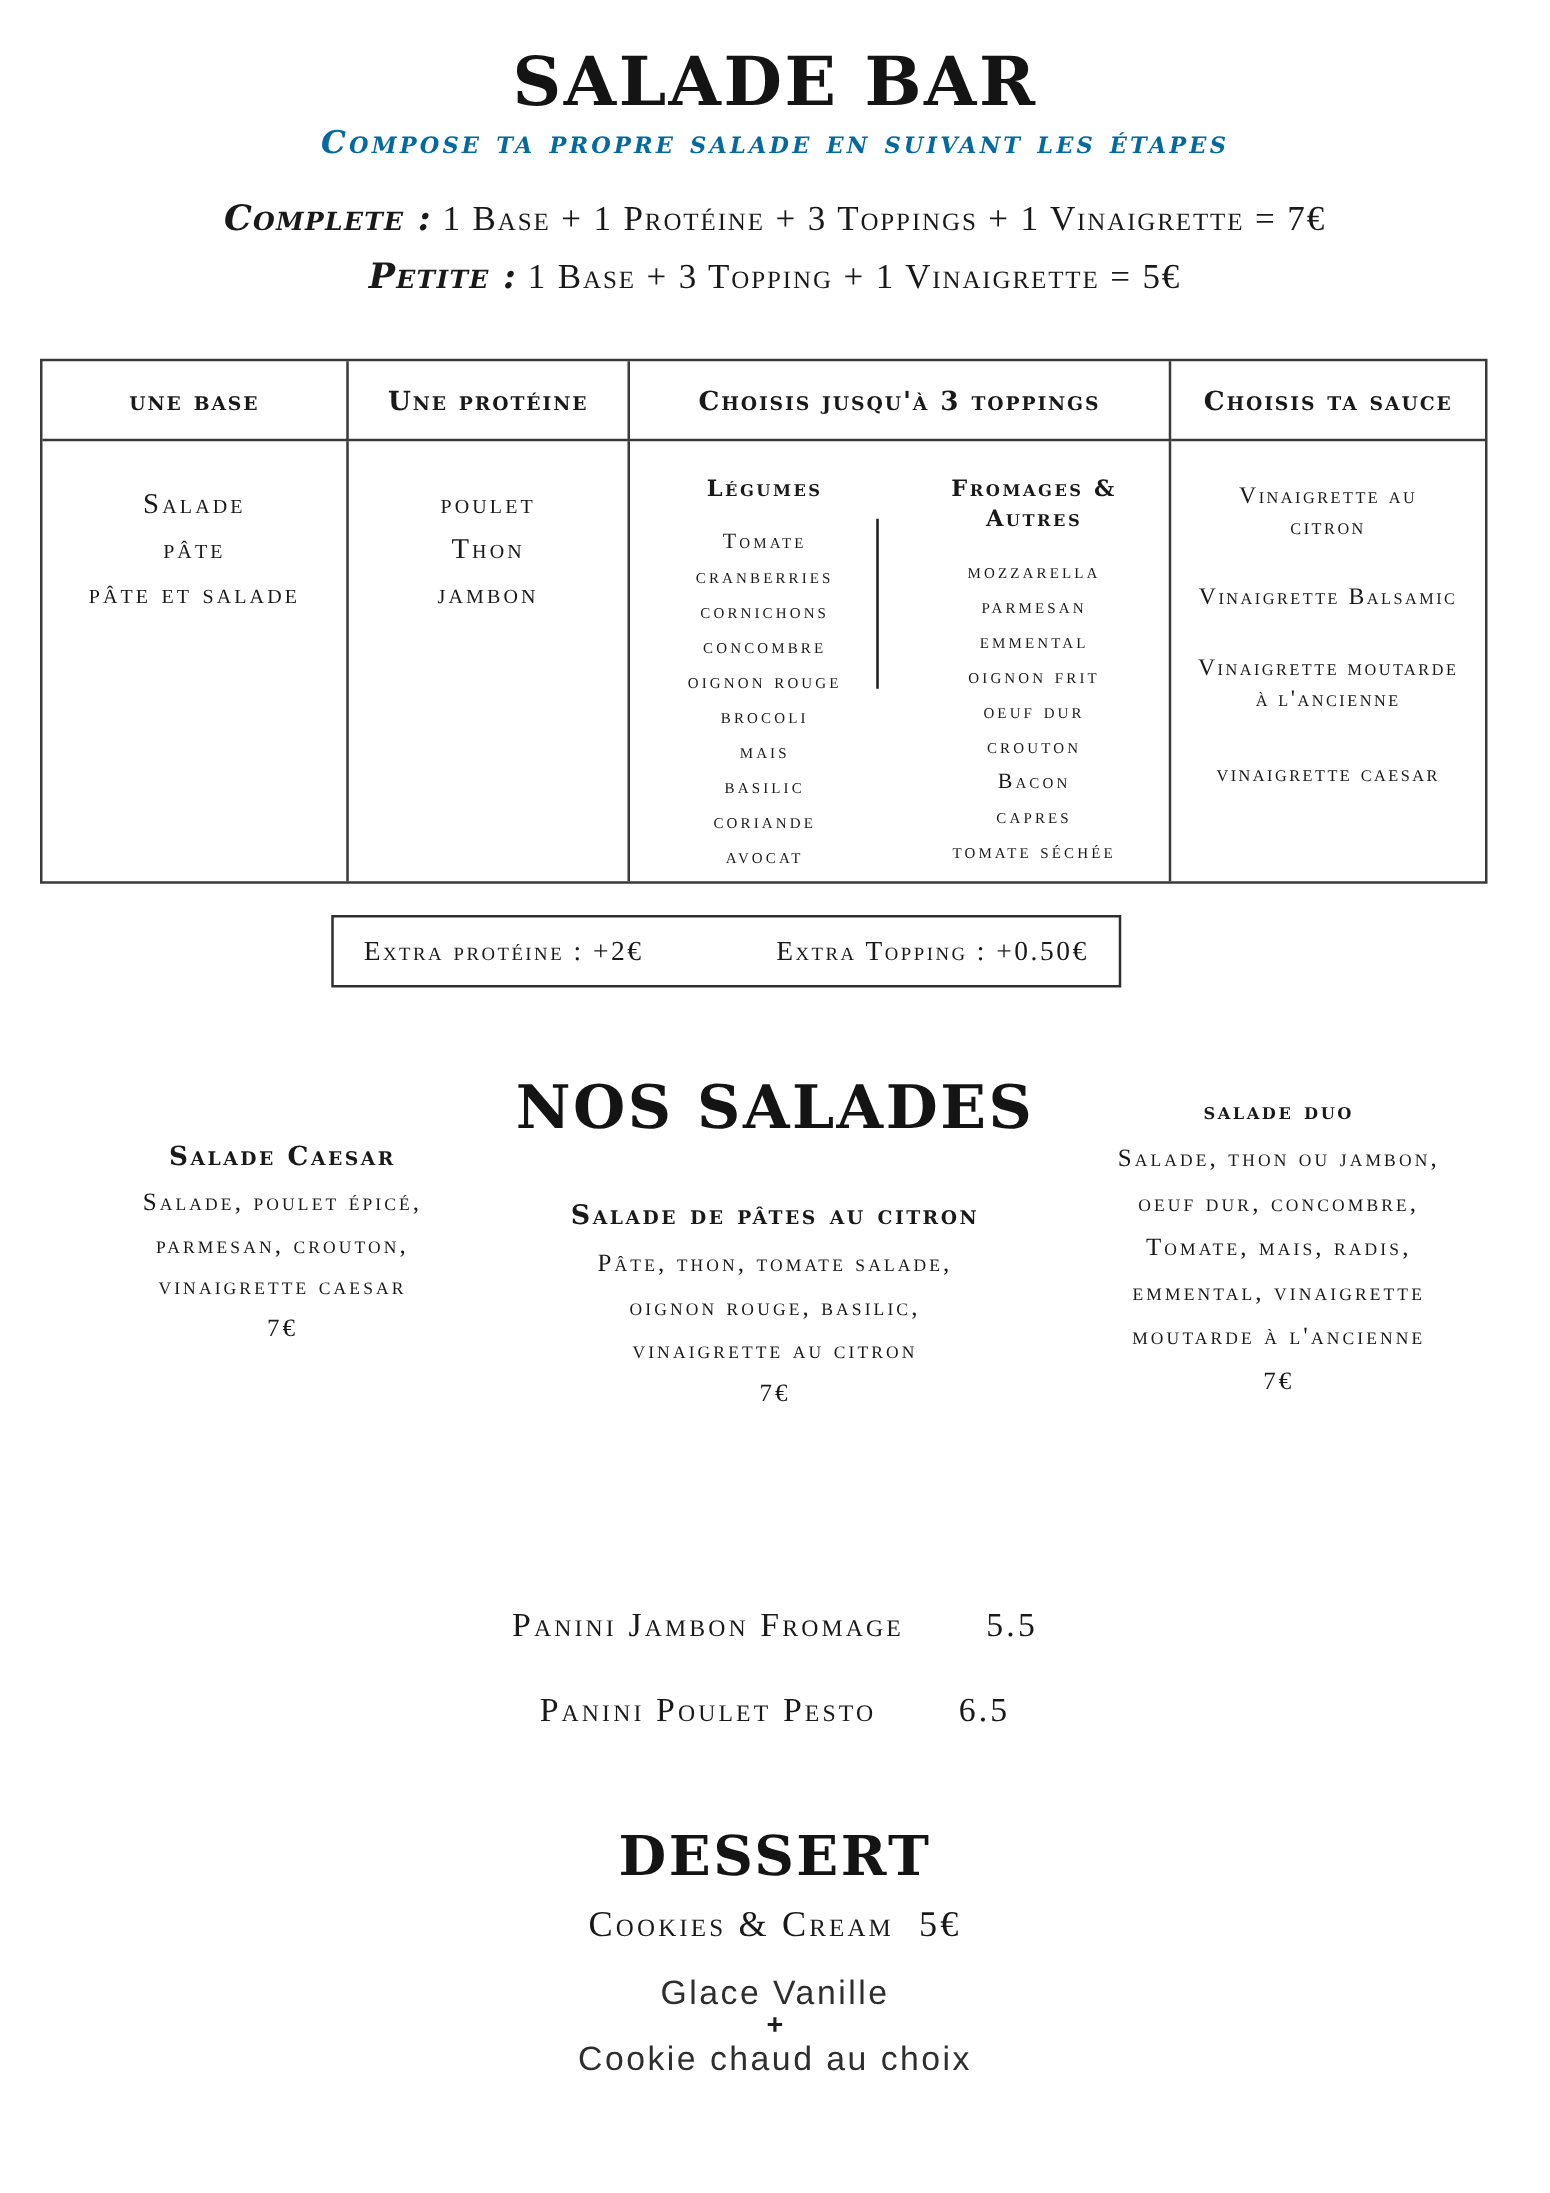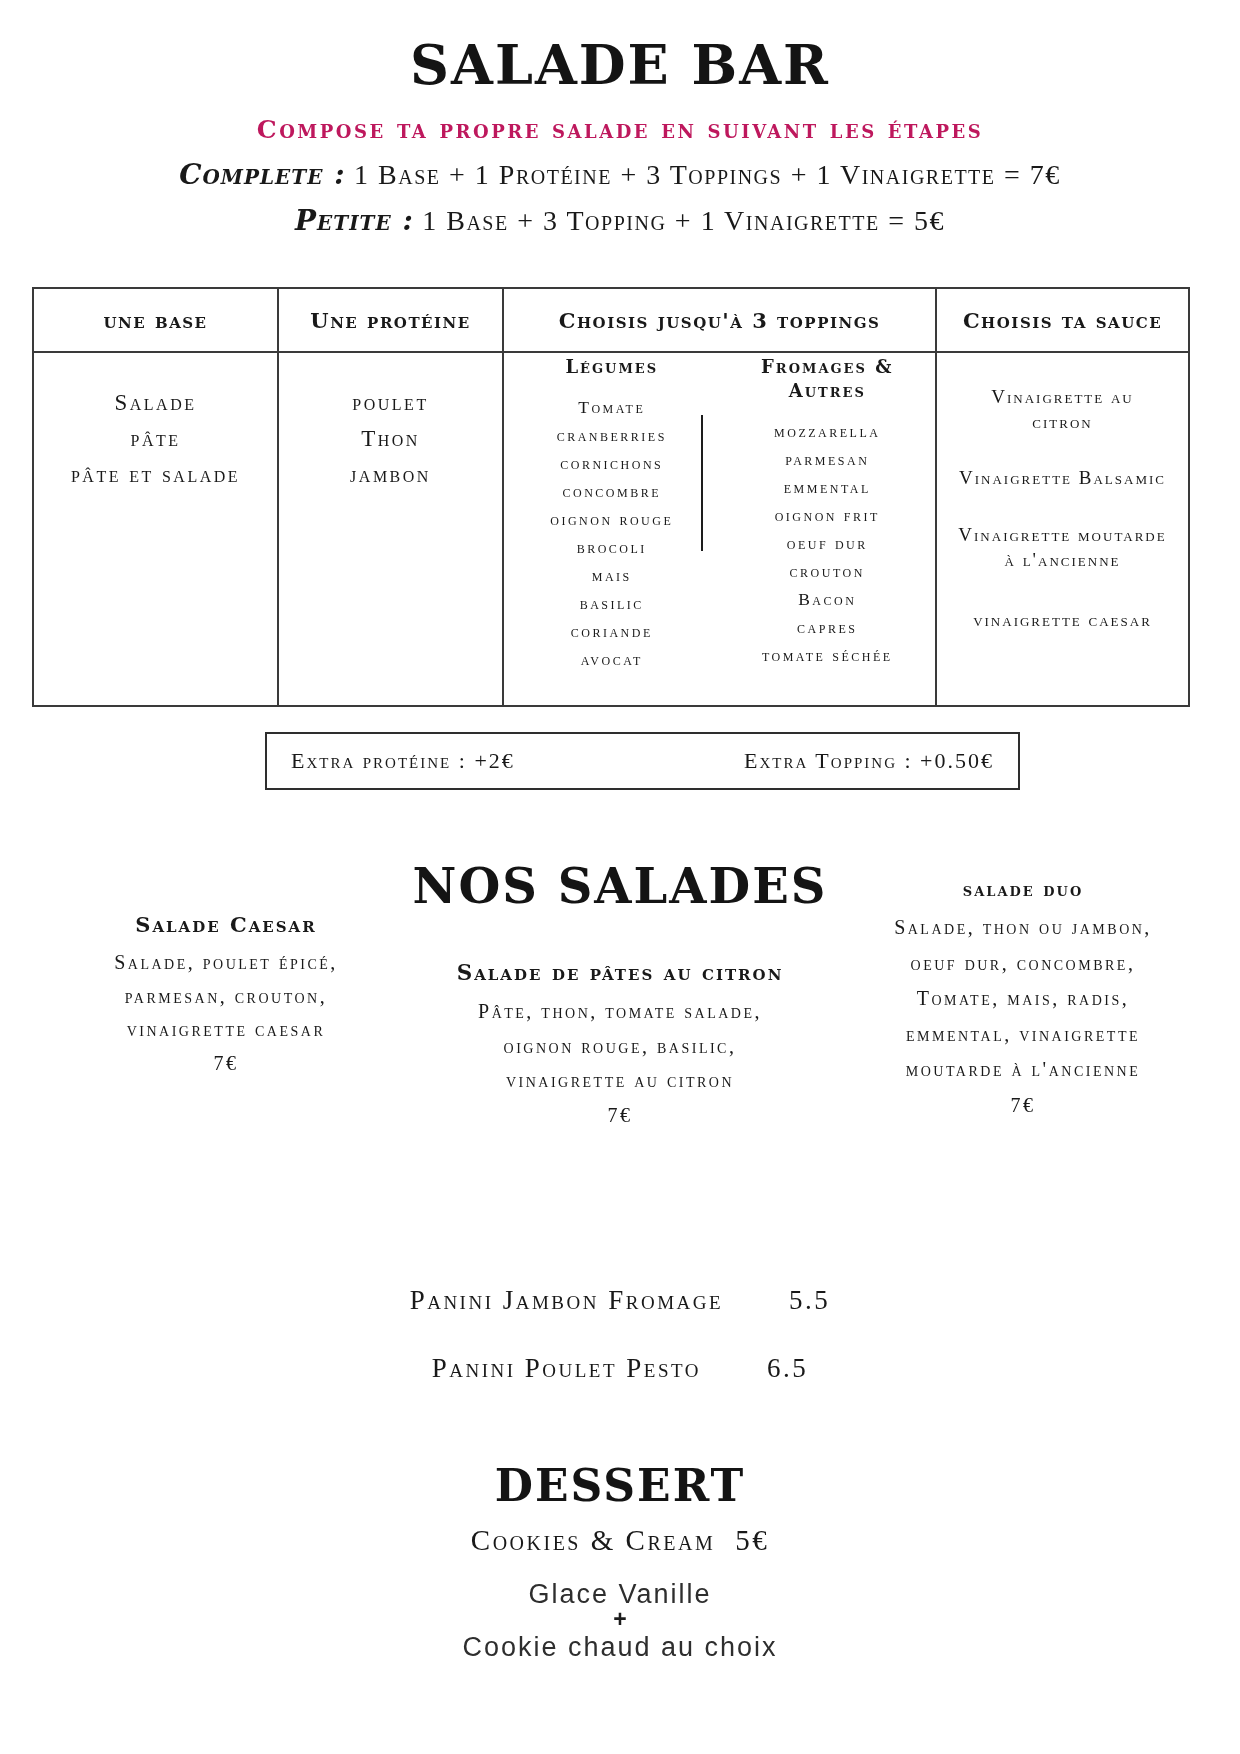--- a/index.html
+++ b/index.html
@@ -8,21 +8,21 @@
     position:relative; width:1240px; height:1754px; margin:0 auto;
     background:#ffffff; color:#191919; overflow:hidden;
     font-family:"Liberation Serif", serif;
   }
   .abs { position:absolute; left:0; right:0; text-align:center; }
   .sc { font-variant:small-caps; }
   .slab { font-family:"DejaVu Serif", serif; font-weight:700; }
 
   
   .main-title { top:36px; font-size:54px; line-height:1.1; letter-spacing:2px; color:#141414; }
-  .subtitle   { top:114px; font-size:25px; line-height:1.3; letter-spacing:2.5px; color:#be185d; }
+  .subtitle   { top:98px; font-size:25px; line-height:1.3; letter-spacing:2.5px; color:#0369a1;font-style:italic; }
   .formula    { font-size:28px; line-height:1.3; letter-spacing:1.5px; }
   .formula-1  { top:157px; }
   .formula-2  { top:203px; }
   .formula .flabel { font-family:"DejaVu Serif", serif; font-weight:700; font-style:italic; letter-spacing:1px; }
 
   
   .builder {
     position:absolute; left:32px; top:287px; width:1158px; height:420px;
     display:grid; grid-template-columns:245px 225px 433px 1fr; grid-template-rows:64px 1fr;
     border:2px solid #3a3a3a;
@@ -31,33 +31,33 @@
   .builder .cell.last { border-right:none; }
   .builder .head {
     border-bottom:2px solid #3a3a3a;
     display:flex; align-items:center; justify-content:center;
     font-weight:700; font-size:21px; letter-spacing:1.5px;
     font-family:"DejaVu Serif", serif;
   }
   .col-items { padding-top:32px; text-align:center; font-size:23px; line-height:36px; letter-spacing:2.5px; }
 
   .top-body { position:relative; display:flex; }
-  .tgroup { width:50%; text-align:center; padding-top:2px; }
+  .tgroup { width:50%; text-align:center; padding-top:27px; }
   .tg-head { font-size:18px; font-weight:700; line-height:24px; letter-spacing:2px; margin-bottom:14px; font-family:"DejaVu Serif", serif; }
   .tg-item { font-size:17.5px; line-height:28px; letter-spacing:2.5px;font-family:Liberation Serif, serif; }
   .tdivider { position:absolute; left:197px; top:62px; width:2px; height:136px; background:#1d1d1d; }
 
   .sauce-body { text-align:center; padding-top:31px; font-size:19px; line-height:25px; letter-spacing:2px; }
   .sauce-item:nth-child(2) { margin-top:31px; }
   .sauce-item:nth-child(3) { margin-top:32px; }
   .sauce-item:nth-child(4) { margin-top:35px; }
 
   
   .extras-box {
-    position:absolute; left:265px; top:732px; width:755px; height:58px;
+    position:absolute; left:265px; top:732px; width:632px; height:58px;
     border:2px solid #2e2e2e; display:flex; align-items:center; justify-content:space-between;
     padding:0 24px; font-size:22px; letter-spacing:2px;
   }
 
   
   .salad-col { position:absolute; text-align:center; }
   .salad-caesar { left:58px; top:910px; width:336px; }
   .salad-center { left:400px; top:860px; width:440px; }
   .salad-duo    { left:855px; top:876px; width:336px; }
   .salads-title { font-size:48px; line-height:52px; letter-spacing:2px; color:#141414; }

